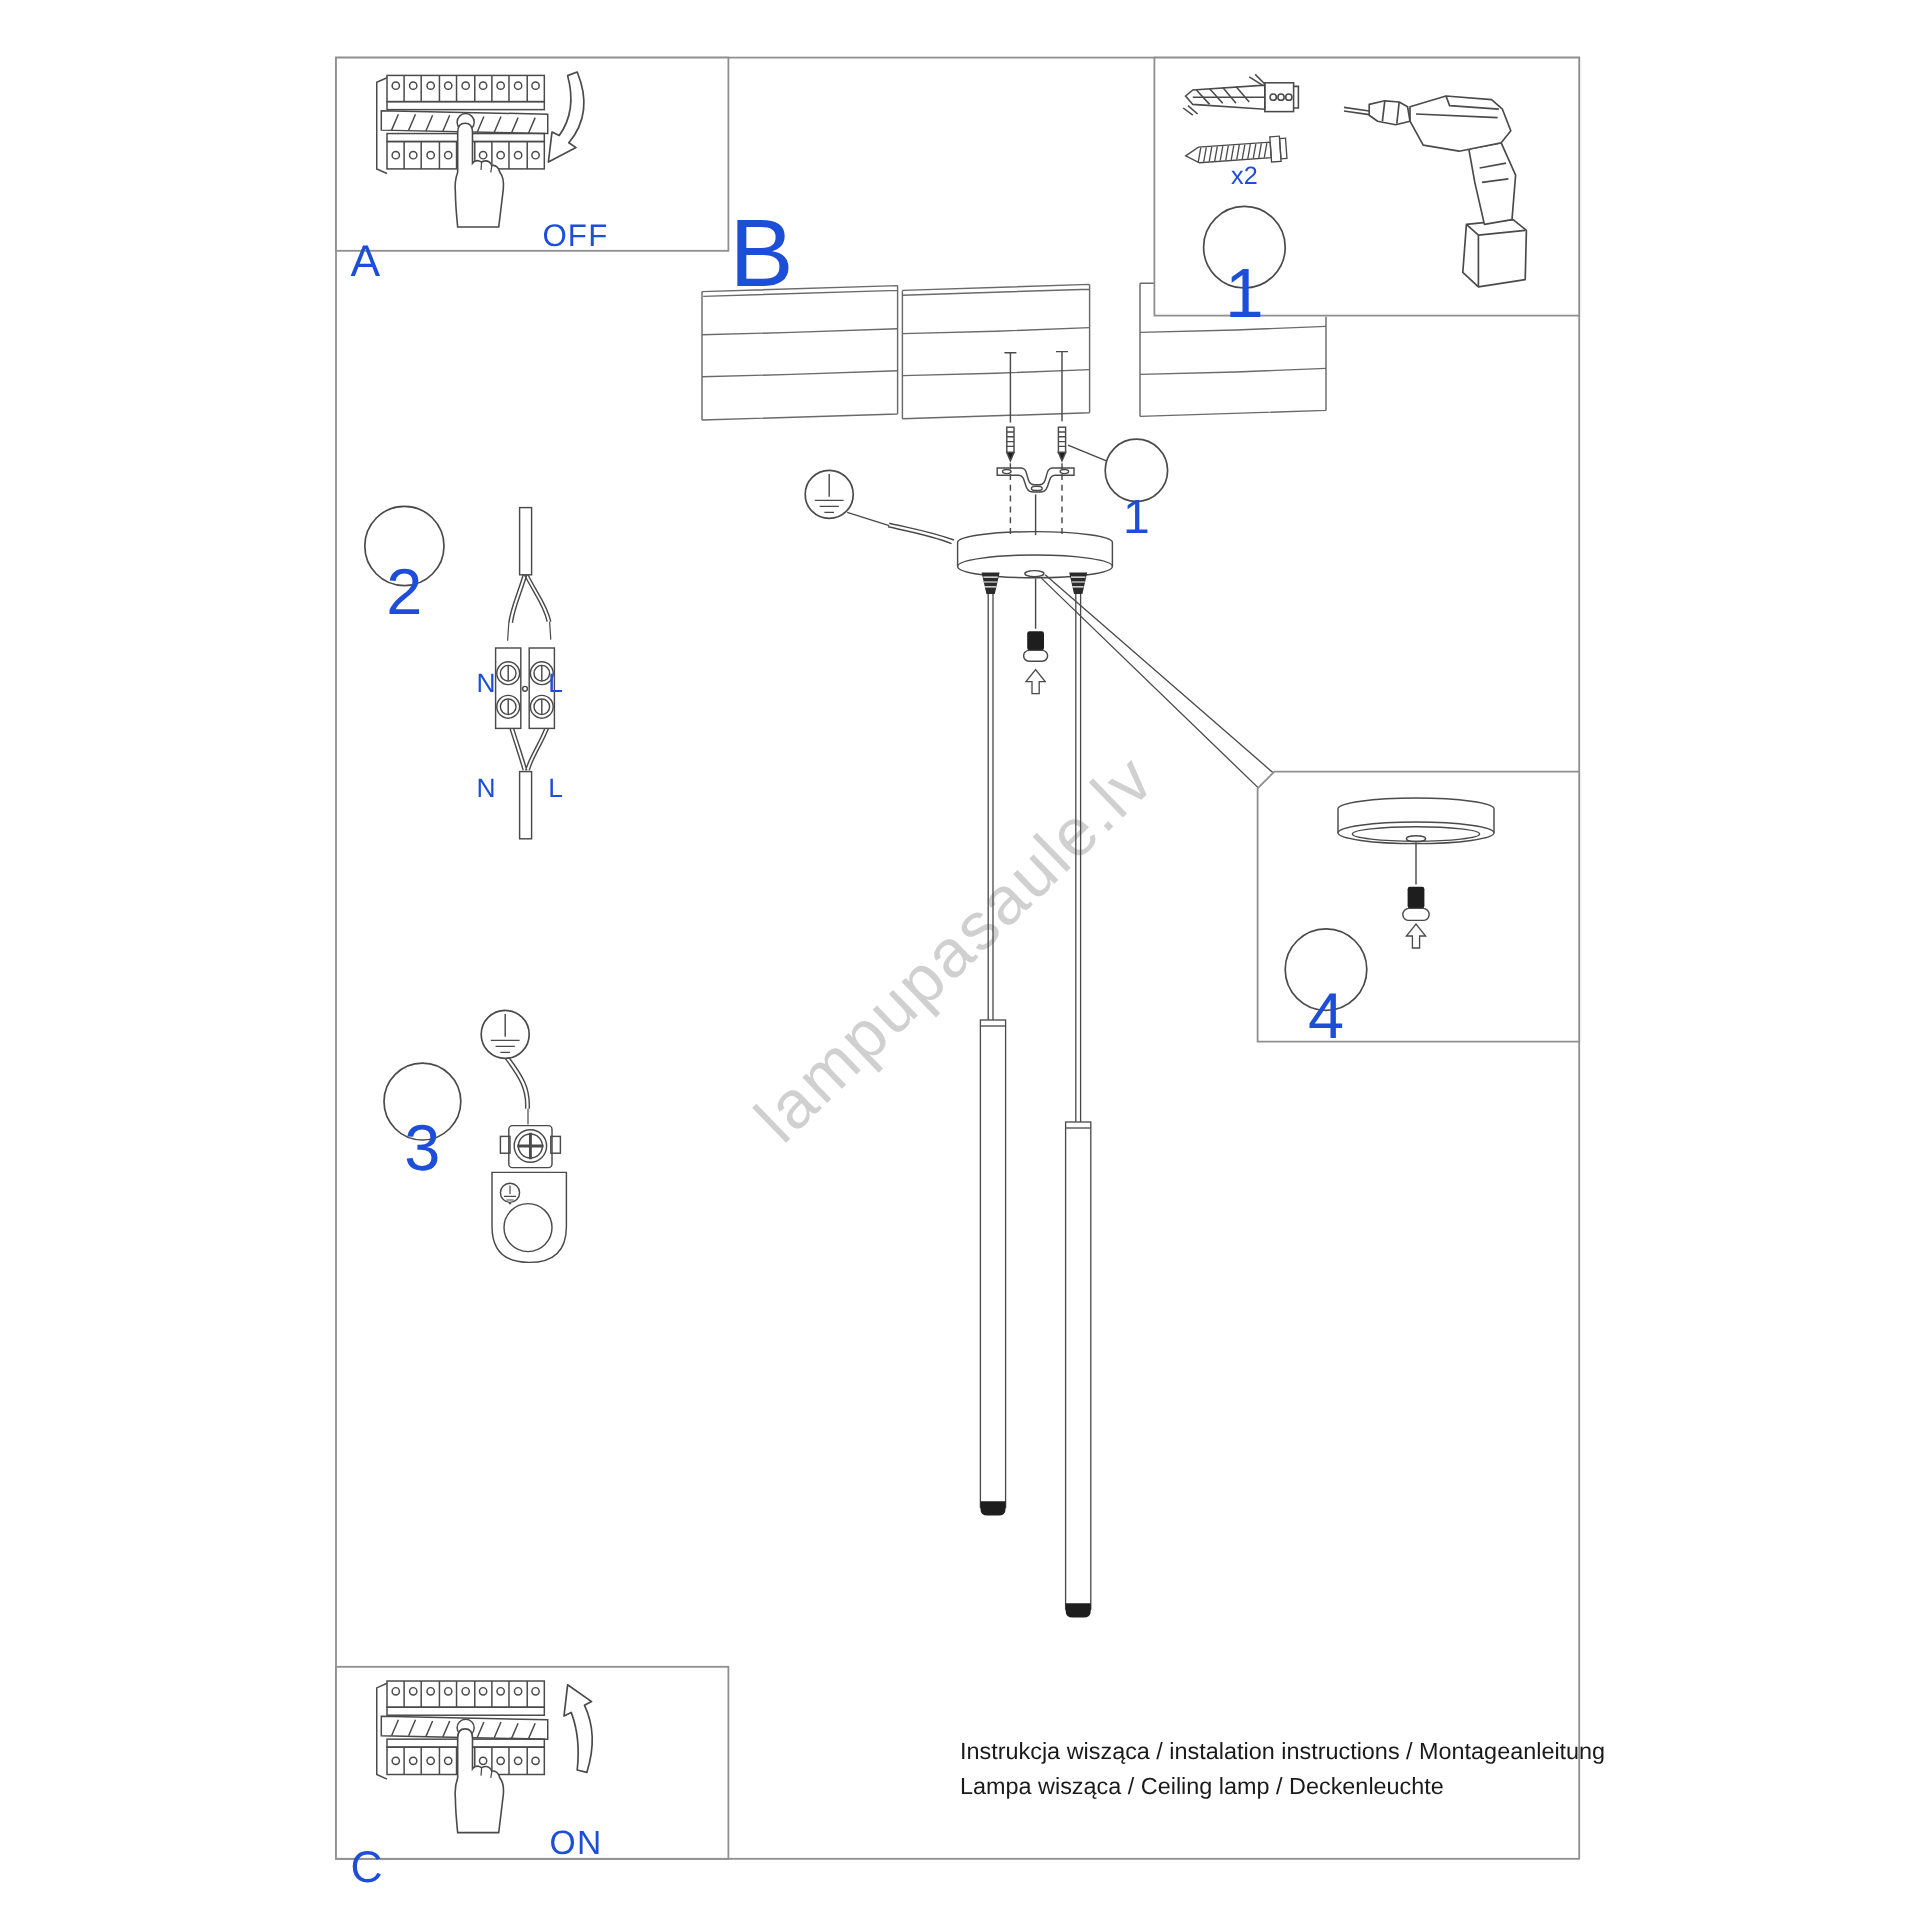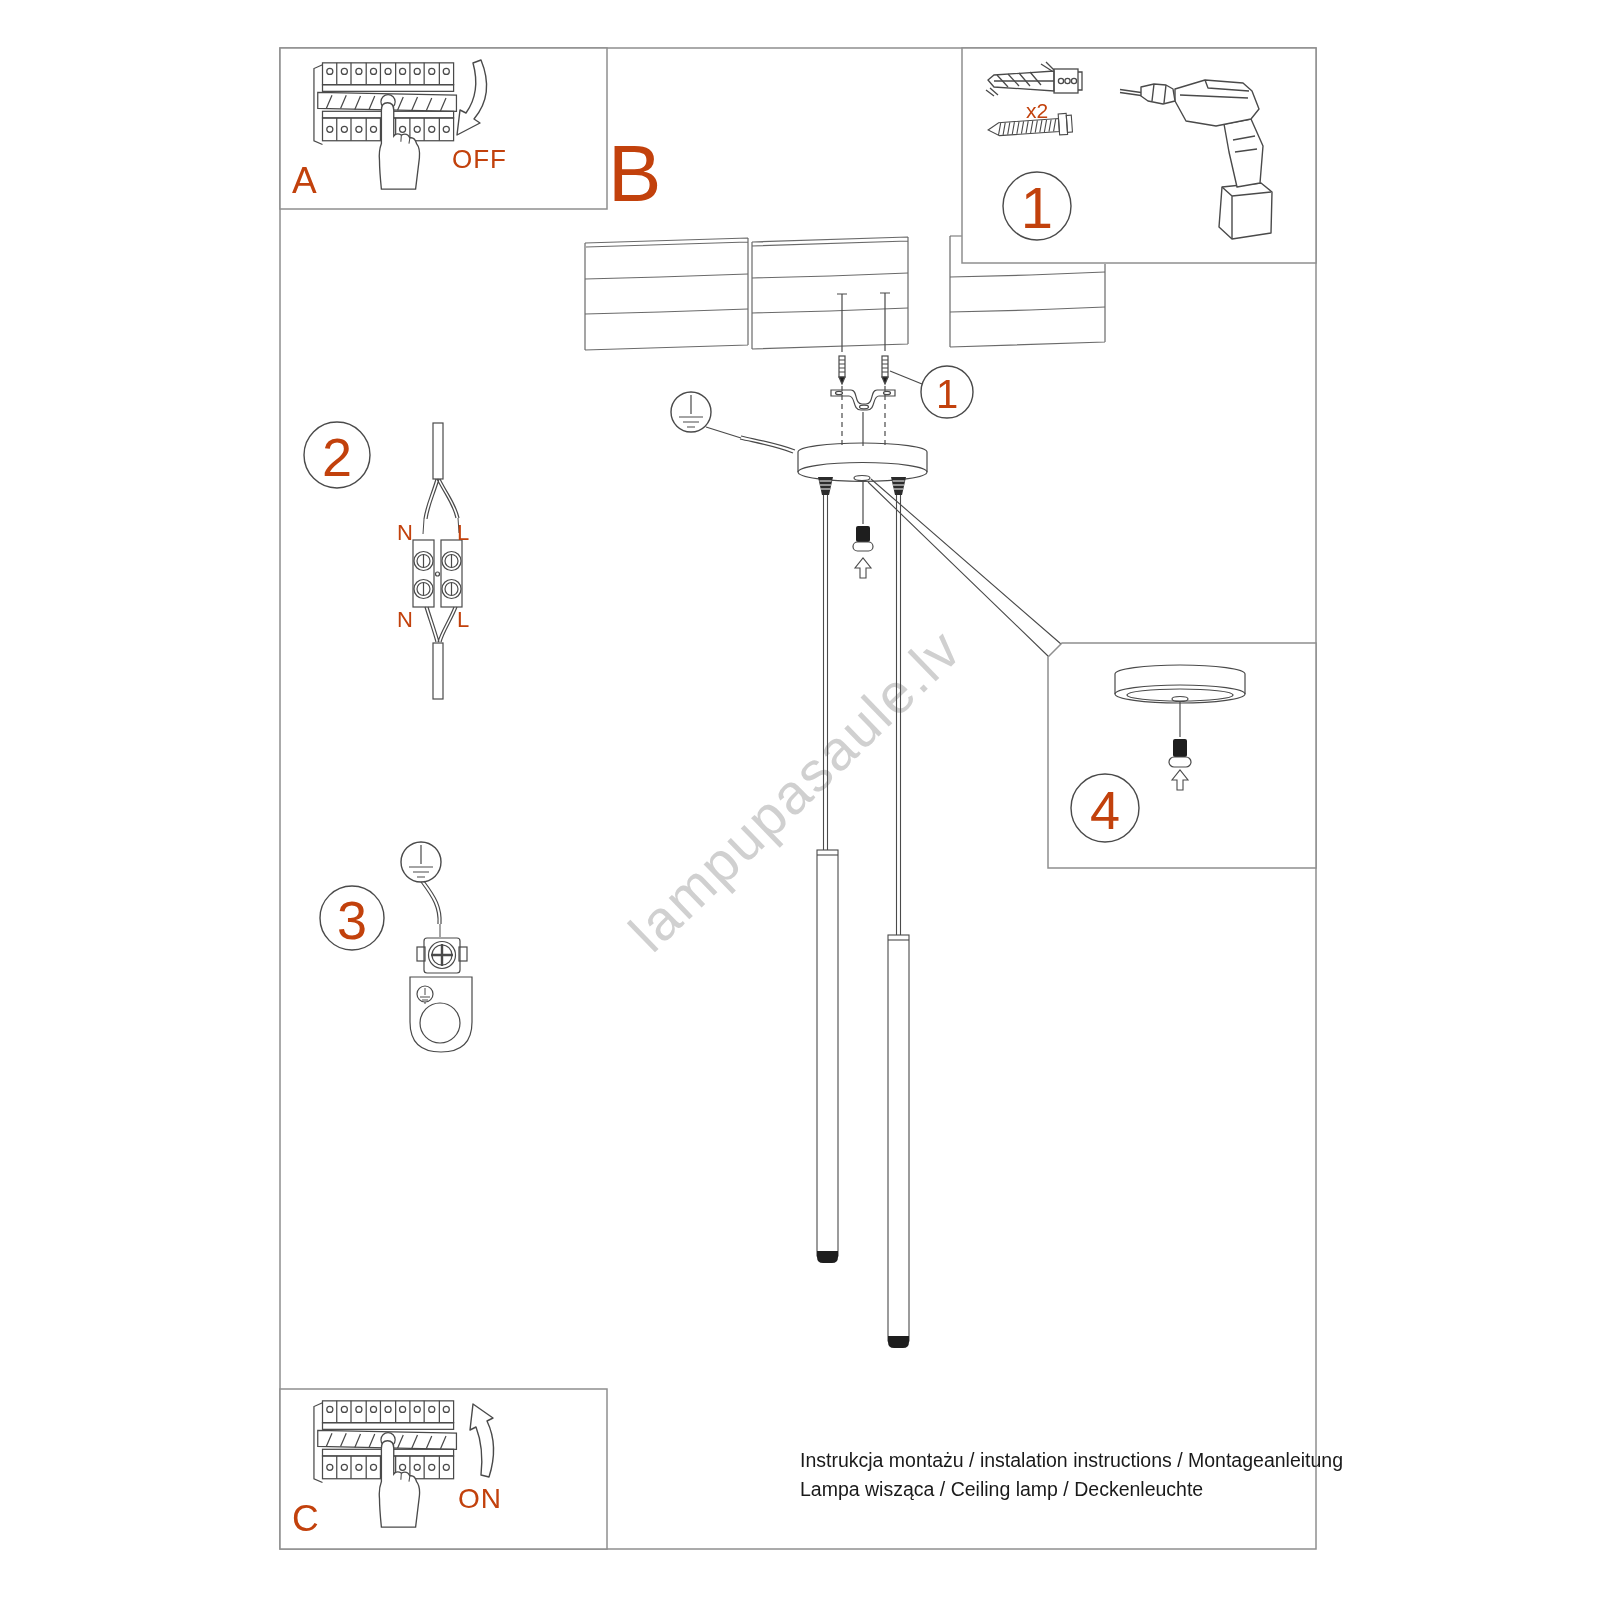--- a/index.html
+++ b/index.html
@@ -1,20 +1,20 @@
 <!DOCTYPE html>
 <html><head>
 <meta charset="utf-8">
 <style>
   html,body{margin:0;padding:0;background:#fff;}
   #page{position:relative;width:1600px;height:1600px;background:#ffffff;overflow:hidden;
         font-family:"Liberation Sans",sans-serif;}
   #art{position:absolute;left:0;top:0;z-index:1;}
-  .t{position:absolute;z-index:2;color:#c2410c;line-height:1;white-space:nowrap;
-     font-family:"Liberation Sans",sans-serif;}
+  .t{position:absolute;z-index:2;color:#1d4ed8;line-height:1;white-space:nowrap;
+     font-family:"Liberation Sans",sans-serif;margin-top:37px;}
   .c{transform:translate(-50%,-50%);}
   #watermark{position:absolute;left:795px;top:790px;z-index:0;color:#cbcbcb;
      font-size:56px;letter-spacing:2px;opacity:.9;
      transform:translate(-50%,-50%) rotate(-44deg);}
   #footer{position:absolute;left:800px;top:1446px;z-index:2;font-size:19.5px;
      line-height:29px;color:#1a1a1a;}
 </style>
 </head>
 <body>
 
@@ -267,16 +267,16 @@
   <div class="t c" style="left:405px;top:620px;font-size:22px;">N</div>
   <div class="t c" style="left:463px;top:620px;font-size:22px;">L</div>
 
   <div class="t c" style="left:352px;top:920px;font-size:54px;">3</div>
   <div class="t c" style="left:1105px;top:810px;font-size:54px;">4</div>
 
   <div class="t" style="left:292px;top:1500px;font-size:37px;">C</div>
   <div class="t" style="left:458px;top:1485px;font-size:28px;letter-spacing:1px;">ON</div>
 
   <div id="footer">
-    <div>Instrukcja montażu / instalation instructions / Montageanleitung</div>
+    <div>Instrukcja wisząca / instalation instructions / Montageanleitung</div>
     <div>Lampa wisząca / Ceiling lamp / Deckenleuchte</div>
   </div>
 </div>
 
 </body></html>

